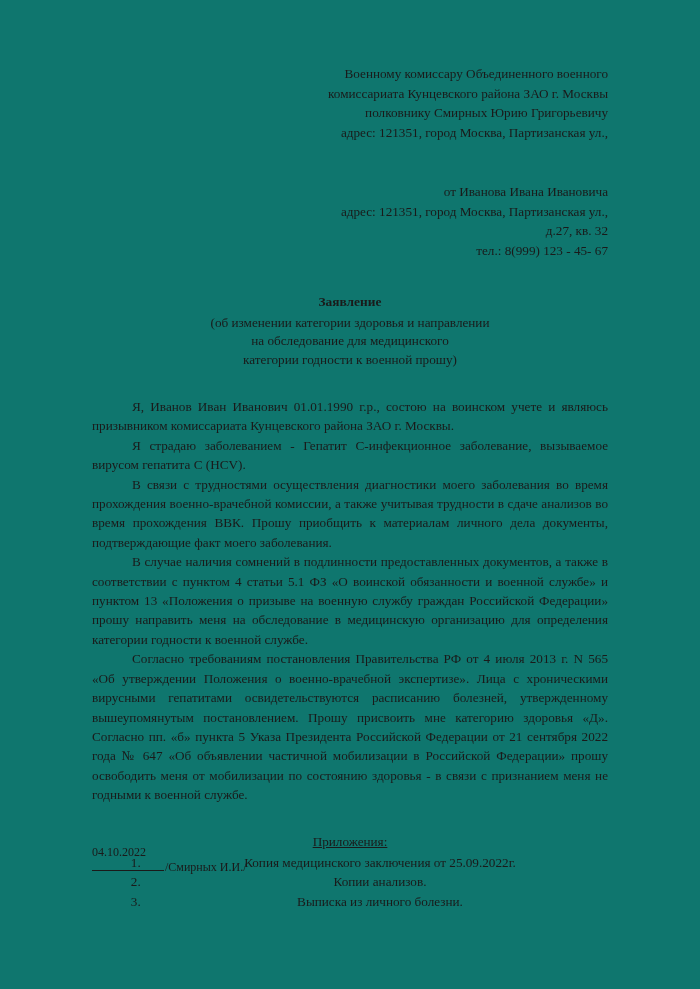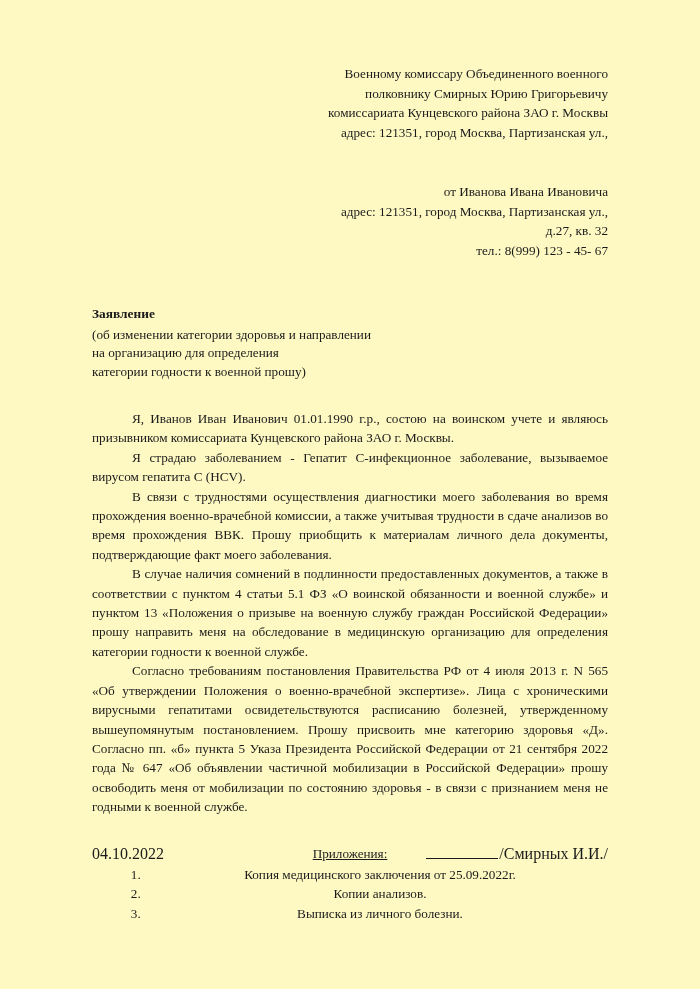--- a/index.html
+++ b/index.html
@@ -13,21 +13,21 @@
     height: 989px;
     font-family: "Liberation Serif", "DejaVu Serif", serif;
     color: #1a1a1a;
     overflow: hidden;
   }
 
   .page {
     position: relative;
     width: 700px;
     height: 989px;
-    background: #fef9c3;
+    background: #0f766e;
     box-sizing: border-box;
   }
 
   .sheet {
     position: absolute;
     left: 92px;
     top: 0;
     width: 516px;
     height: 989px;
   }
@@ -44,22 +44,22 @@
   }
   .addressee {
     margin-top: 64px;
   }
   .applicant {
     margin-top: 40px;
   }
 
   
   .title-block {
-    text-align: left;
-    margin-top: 45px;
+    text-align: center;
+    margin-top: 33px;
     font-size: 13.2px;
     line-height: 18.5px;
   }
   .doc-title {
     font-weight: bold;
     font-size: 13.4px;
     display: block;
     margin-bottom: 2px;
   }
   .subtitle-line {
@@ -99,24 +99,25 @@
     padding-left: 8px;
     line-height: 19.4px;
   }
 
   
   .footer {
     position: absolute;
     left: 0;
     top: 845px;
     width: 516px;
-    font-size: 16px;
+    font-size: 12px;
     display: flex;
     justify-content: space-between;
     align-items: baseline;
+    flex-direction: column;
   }
   .footer .sign {
     white-space: nowrap;
   }
   .sign-rule {
     display: inline-block;
     width: 72px;
     border-bottom: 1px solid #1a1a1a;
     height: 0.82em;
     margin-right: 1px;
@@ -124,36 +125,36 @@
   }
 </style>
 </head>
 <body>
 
 <div class="page">
   <div class="sheet">
 
     <div class="addr-block addressee">
       <span class="line">Военному комиссару Объединенного военного</span>
+      <span class="line">комиссариата Кунцевского района ЗАО г. Москвы</span>
       <span class="line">полковнику Смирных Юрию Григорьевичу</span>
-      <span class="line">комиссариата Кунцевского района ЗАО г. Москвы</span>
       <span class="line">адрес: 121351, город Москва, Партизанская ул.,</span>
     </div>
 
     <div class="addr-block applicant">
       <span class="line">от Иванова Ивана Ивановича</span>
       <span class="line">адрес: 121351, город Москва, Партизанская ул.,</span>
       <span class="line">д.27, кв. 32</span>
       <span class="line">тел.: 8(999) 123 - 45- 67</span>
     </div>
 
     <div class="title-block">
       <span class="doc-title">Заявление</span>
       <span class="subtitle-line">(об изменении категории здоровья и направлении</span>
-      <span class="subtitle-line">на организацию для определения</span>
+      <span class="subtitle-line">на обследование для медицинского</span>
       <span class="subtitle-line">категории годности к военной прошу)</span>
     </div>
 
     <div class="body-block">
       <p>Я, Иванов Иван Иванович 01.01.1990 г.р., состою на воинском учете и являюсь призывником комиссариата Кунцевского района ЗАО г. Москвы.</p>
       <p>Я страдаю заболеванием - Гепатит С-инфекционное заболевание, вызываемое вирусом гепатита С (HCV).</p>
       <p>В связи с трудностями осуществления диагностики моего заболевания во время прохождения военно-врачебной комиссии, а также учитывая трудности в сдаче анализов во время прохождения ВВК. Прошу приобщить к материалам личного дела документы, подтверждающие факт моего заболевания.</p>
       <p>В случае наличия сомнений в подлинности предоставленных документов, а также в соответствии с пунктом 4 статьи 5.1 ФЗ «О воинской обязанности и военной службе» и пунктом 13 «Положения о призыве на военную службу граждан Российской Федерации» прошу направить меня на обследование в медицинскую организацию для определения категории годности к военной службе.</p>
       <p>Согласно требованиям постановления Правительства РФ от 4 июля 2013 г. N 565 «Об утверждении Положения о военно-врачебной экспертизе». Лица с хроническими вирусными гепатитами освидетельствуются расписанию болезней, утвержденному вышеупомянутым постановлением. Прошу присвоить мне категорию здоровья «Д». Согласно пп. «б» пункта 5 Указа Президента Российской Федерации от 21 сентября 2022 года № 647 «Об объявлении частичной мобилизации в Российской Федерации» прошу освободить меня от мобилизации по состоянию здоровья - в связи с признанием меня не годными к военной службе.</p>
     </div>

